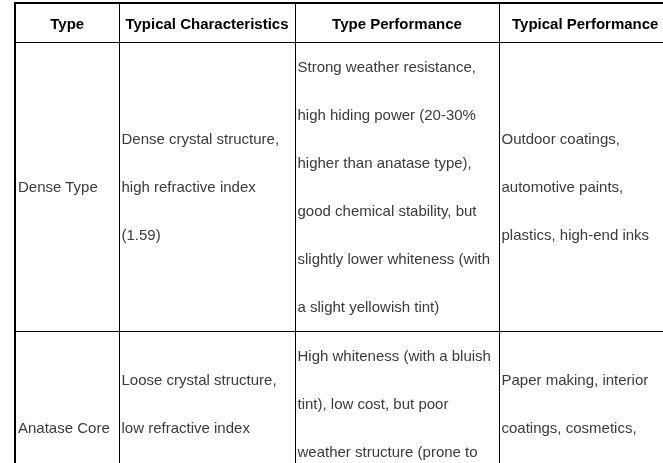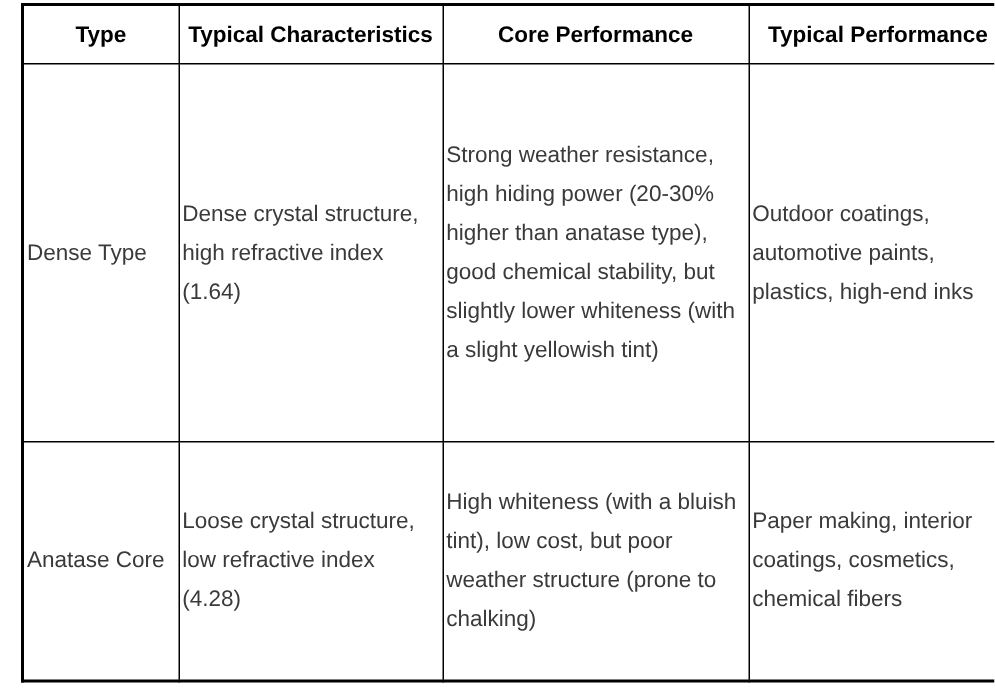--- a/index.html
+++ b/index.html
@@ -42,51 +42,51 @@
     color: #000000;
     text-align: center;
     vertical-align: middle;
   }
   table.tio2 td {
     font-size: 15px;
     font-weight: normal;
     color: #3a3a3a;
     text-align: left;
     vertical-align: middle;
-    line-height: 26px;
+    line-height: 48px;
     white-space: pre-line;
   }
   tr.row-rutile  { height: 252px; }
   tr.row-anatase { height: 159px; }
 </style>
 </head>
 <body>
 
 <div class="page">
   <table class="tio2">
     <colgroup>
       <col class="c-type">
       <col class="c-cryst">
       <col class="c-perf">
       <col class="c-app">
     </colgroup>
     <thead>
       <tr>
         <th>Type</th>
         <th>Typical Characteristics</th>
-        <th>Core Performance</th>
+        <th>Type Performance</th>
         <th>Typical Performance</th>
       </tr>
     </thead>
     <tbody>
       <tr class="row-rutile">
         <td>Dense Type</td>
         <td>Dense crystal structure,
 high refractive index
-(1.64)</td>
+(1.59)</td>
         <td>Strong weather resistance,
 high hiding power (20-30%
 higher than anatase type),
 good chemical stability, but
 slightly lower whiteness (with
 a slight yellowish tint)</td>
         <td>Outdoor coatings,
 automotive paints,
 plastics, high-end inks</td>
       </tr>

